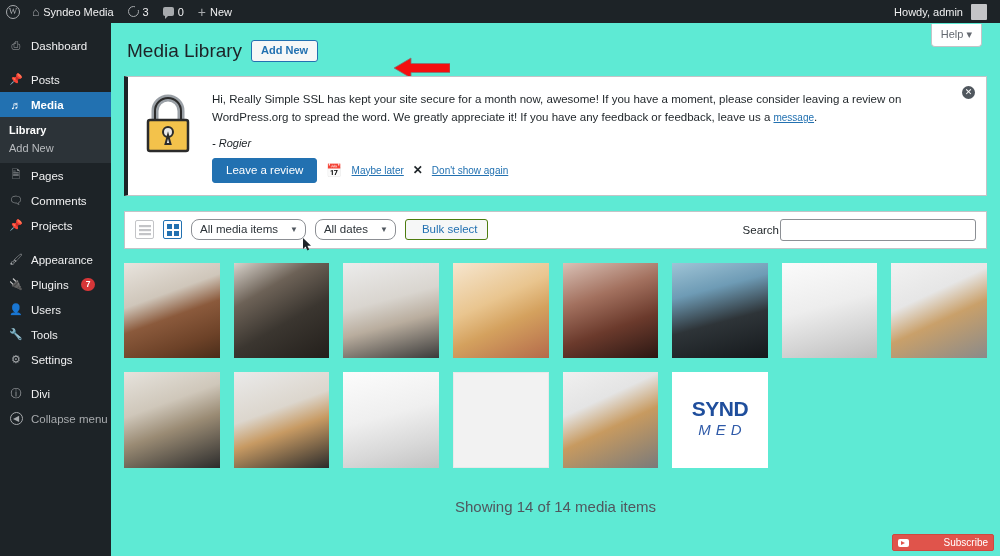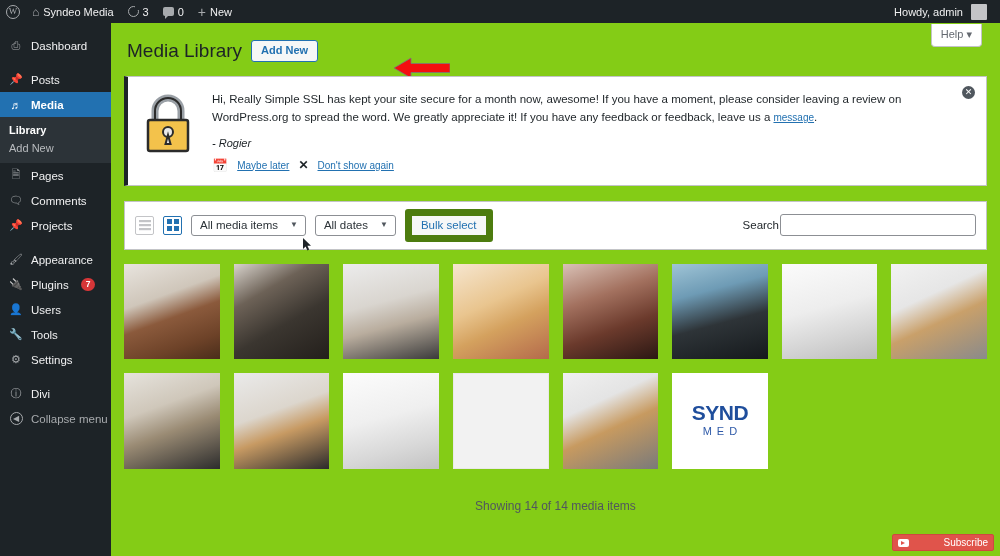--- a/index.html
+++ b/index.html
@@ -99,21 +99,21 @@
   }
   .collapse-ico {
     width: 13px; height: 13px; border-radius: 50%; border: 1.4px solid #a7aaad;
     display: inline-flex; align-items: center; justify-content: center;
     font-size: 8px; color: #a7aaad;
   }
 
   
   #content {
     position: absolute; top: 23px; left: 111px; right: 0; bottom: 0;
-    background: #84cc16; overflow: hidden;
+    background: #5eead4; overflow: hidden;
   }
   #helptab {
     position: absolute; top: 1px; right: 18px;
     background: #fff; border: 1px solid #c3c4c7; border-top: none;
     border-radius: 0 0 4px 4px;
     font-size: 11px; color: #646970; padding: 4px 9px 5px 9px;
   }
   .page-head {
     display: flex; align-items: center; gap: 9px;
     padding: 17px 0 8px 16px;
@@ -168,50 +168,50 @@
     display: flex; align-items: center; gap: 9px;
     padding: 7px 10px;
   }
   .viewbtn {
     width: 19px; height: 19px; border: 1px solid #c3c4c7; background: #fff;
     display: inline-flex; align-items: center; justify-content: center;
     border-radius: 2px;
   }
   .viewbtn.active { border-color: #2271b1; }
   .select {
-    border: 1px solid #8c8f94; border-radius: 3px; background: #fff;
+    border: 1px solid #8c8f94; border-radius: 8px; background: #fff;
     font-size: 11.5px; color: #2c3338;
     padding: 3px 7px 4px 8px; display: inline-flex; align-items: center; gap: 12px;
     min-width: 80px;
   }
   .caret { color: #50575e; font-size: 8px; }
   .btn-bulk {
-    border: 7px solid #4d7c0f; color: #2271b1; background: #f6f7f7;
-    border-radius: 3px; font-size: 11.5px; padding: 3px 9px 4px 9px;
+    border: 1px solid #4d7c0f; color: #2271b1; background: #f6f7f7;
+    border-radius: 3px; font-size: 11.5px; padding: 3px 9px 4px 16px;
   }
   .search-wrap { margin-left: auto; display: flex; align-items: center; gap: 1px; }
   .search-label { font-size: 11.5px; color: #1d2327; }
   .search-input {
     width: 196px; height: 22px; border: 1px solid #8c8f94; border-radius: 3px;
     background: #fff; font-size: 11.5px; padding: 0 6px; outline: none;
   }
   .cursor-arrow { position: absolute; left: 192px; top: 215px; }
 
   
   .media-grid {
     margin: 14px 13px 0 13px;
     display: grid; grid-template-columns: repeat(8, 1fr); gap: 14px;
   }
   .tile {
     position: relative; width: 100%; padding-top: 100%;
     background: #f0f0f1; overflow: hidden;
   }
   .tile .img { position: absolute; inset: 0; }
   .count-text {
-    text-align: center; font-size: 12px; color: #50575e; margin-top: 30px;
+    text-align: center; font-size: 15px; color: #50575e; margin-top: 30px;
   }
 
   
   .ph { width: 100%; height: 100%; position: relative; }
   .ph-backpack { background: linear-gradient(160deg,#e8e4de 0%,#cfc6ba 35%,#8b5a3c 55%,#6d4228 80%,#4a2d1a 100%); }
   .ph-plants { background: linear-gradient(150deg,#d8d3cc 0%,#6d6257 30%,#3b3630 60%,#231f1b 100%); }
   .ph-glasses1 { background: linear-gradient(165deg,#ececec 0%,#d9d5cf 40%,#b9ad9e 62%,#3a3a3a 100%); }
   .ph-camera { background: linear-gradient(155deg,#f6e6cf 0%,#e9c58f 40%,#d4a15e 62%,#b46a4b 100%); }
   .ph-woman { background: linear-gradient(160deg,#d9c1b6 0%,#a3715f 35%,#6b3a2c 65%,#2b1713 100%); }
   .ph-man { background: linear-gradient(165deg,#9fc4d6 0%,#6e9bb5 30%,#2e3438 60%,#15191c 100%); }
@@ -222,22 +222,22 @@
   .ph-laptop2 { background: linear-gradient(165deg,#fcfcfc 0%,#efefef 45%,#d8d8d8 75%,#c2c2c2 100%); }
   .ph-blank { background: #f2f2f2; border: 1px solid #e9e9e9; }
   .ph-head2 { background: linear-gradient(155deg,#f0f0f0 0%,#e4e4e4 32%,#c79a60 56%,#7a7a7a 100%); }
   .ph-logo { background: #fff; display: flex; flex-direction: column;
              align-items: center; justify-content: center; }
   .logo-top {
     font-size: 21px; font-weight: bold; color: #1f4e9c;
     letter-spacing: -0.5px; line-height: 1;
   }
   .logo-bot {
-    font-size: 11px; color: #2f5aa8; letter-spacing: 5px;
-    line-height: 1.5; padding-left: 5px;
+    font-size: 15px; color: #2f5aa8; letter-spacing: 5px;
+    line-height: 1.5; padding-left: 5px; font-style: italic;
   }
 
   
   #yt-sub {
     position: absolute; right: 6px; bottom: 5px;
     background: #e0544b; border: 1px solid #cf4840;
     display: flex; align-items: center; gap: 3px;
     padding: 2px 5px; border-radius: 2px;
   }
   .yt-play {
@@ -384,20 +384,21 @@
           <path d="M26 42 L23.5 51 h5 z" fill="#e9e9e9" stroke="#2b2b2b" stroke-width="2"></path>
         </svg>
       </div>
 
       <div class="notice-body">
         <div class="notice-text"><span>Hi, Really Simple SSL has kept your site secure for a month now, awesome! If you have a moment, please consider leaving a review on WordPress.org to spread the word. We greatly appreciate it! If you have any feedback or feedback, leave us a </span><a href="#" class="link-blue">message</a><span>.</span></div>
 
         <div class="notice-sig">- Rogier</div>
 
         <div class="notice-actions">
+          <span class="btn-primary">Leave a review</span>
           <span class="cal-ico">📅</span>
           <a href="#" class="link-blue">Maybe later</a>
           <span class="x-ico">✕</span>
           <a href="#" class="link-blue">Don't show again</a>
         </div>
       </div>
 
       <div class="notice-dismiss">✕</div>
     </div>
 

